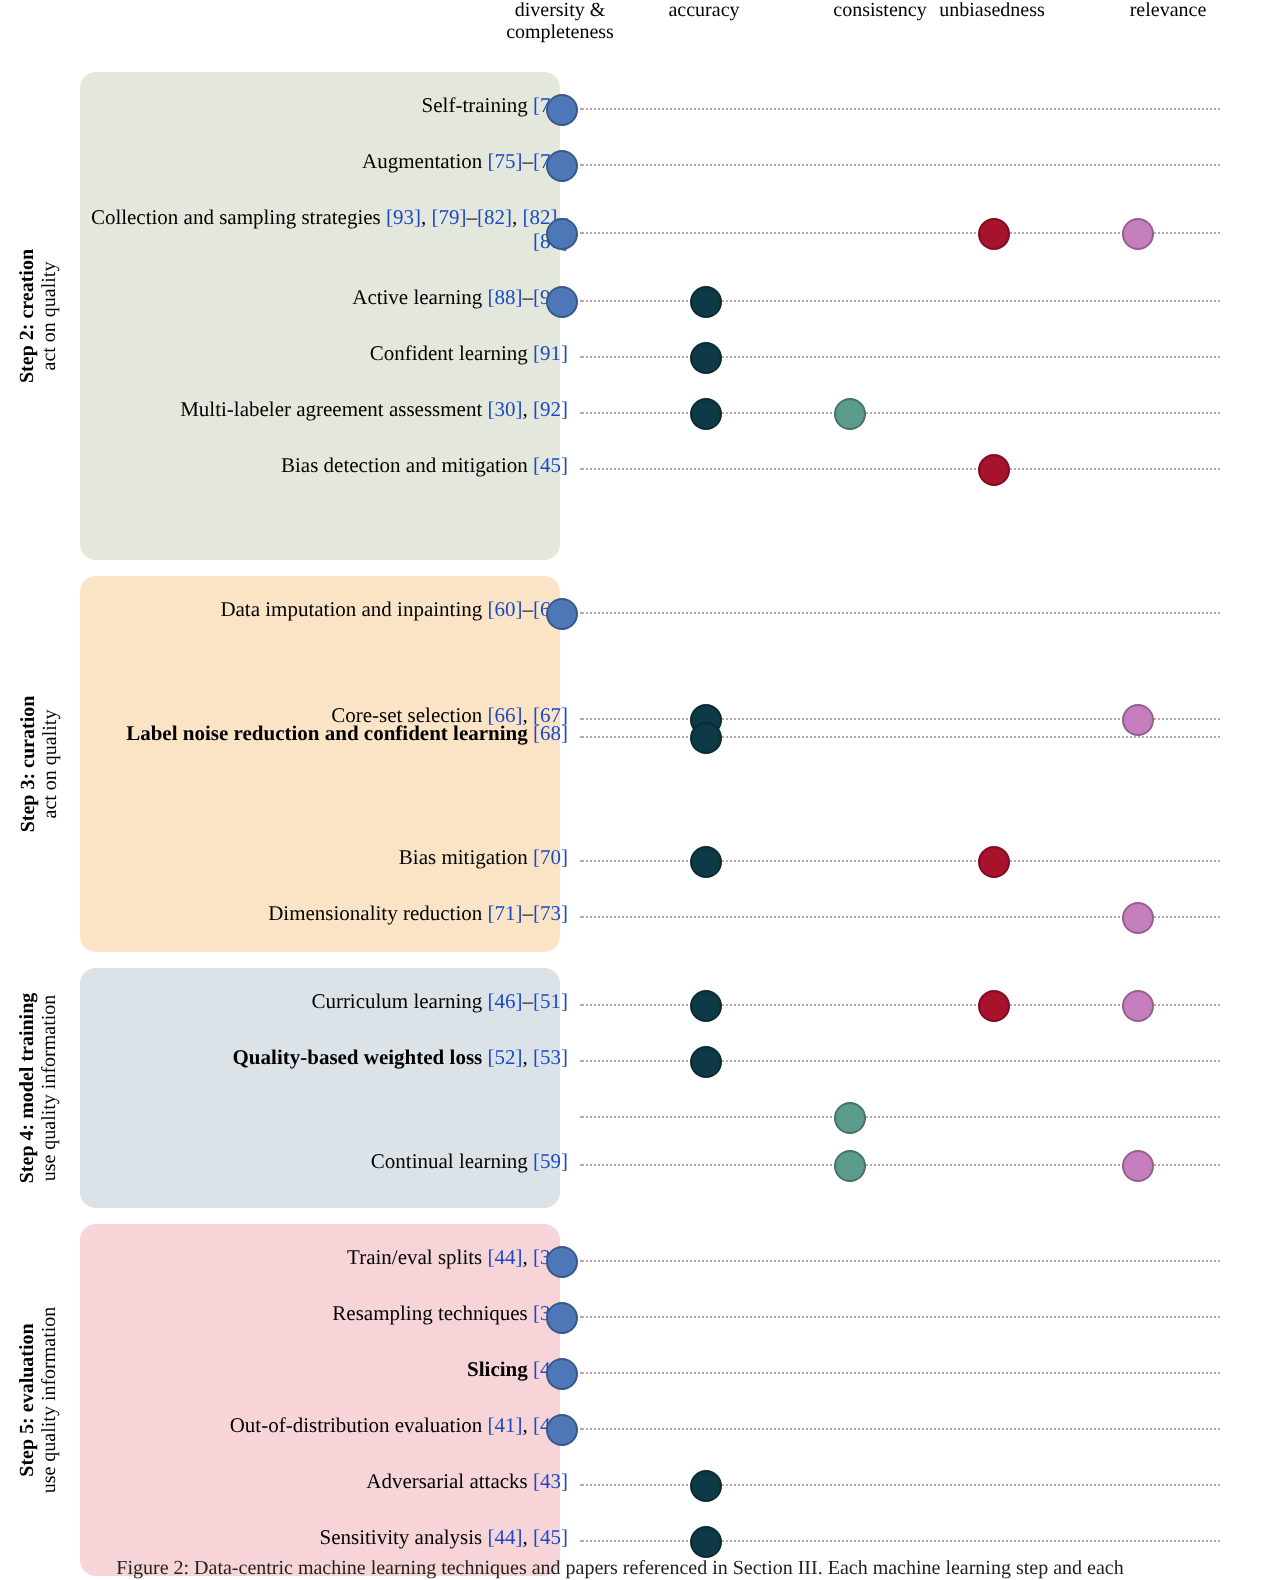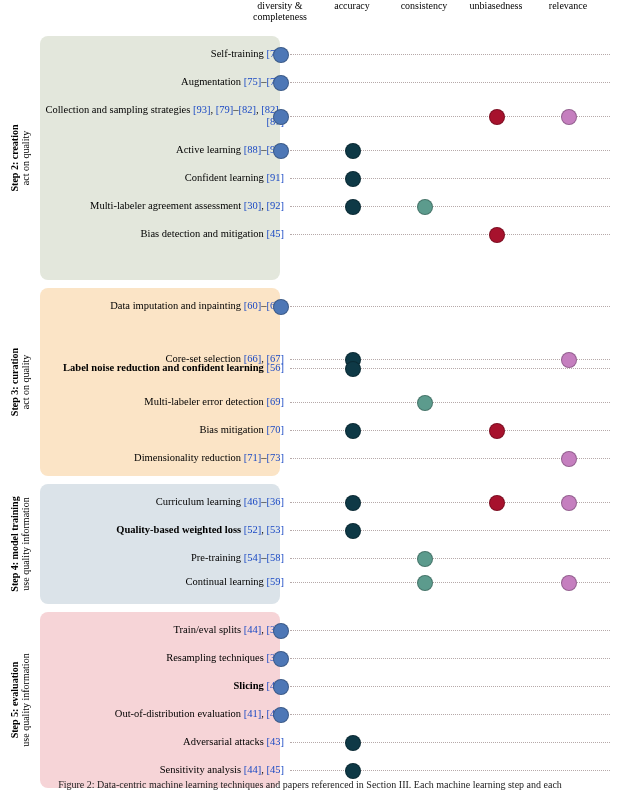--- a/index.html
+++ b/index.html
@@ -150,23 +150,23 @@
   }
 </style>
 </head>
 <body>
 
 <div class="chart">
 
   <div class="colhdr">
     <div class="col c1" style="left:0px">diversity &amp;<br>completeness</div>
     <div class="col c2" style="left:72px">accuracy</div>
-    <div class="col c3" style="left:144px">consistency</div>
+    <div class="col c3" style="left:160px">consistency</div>
     <div class="col c4" style="left:216px">unbiasedness</div>
-    <div class="col c5" style="left:288px">relevance</div>
+    <div class="col c5" style="left:304px">relevance</div>
   </div>
 
   <div class="plot" id="plot">
       <div class="group grp2" style="top: 4px; height: 244px;">
         <div class="bg"></div>
         <div class="vlabel">
           <div class="text">
             <span class="title">Step 2: creation</span>
             <span class="sub">act on quality</span>
           </div>
@@ -242,31 +242,24 @@
         </div>
         <div class="row" style="top: 32px; height: 28px; margin-top: 25px;">
           <div class="rowlabel">Core-set selection <a class="ref">[66]</a>, <a class="ref">[67]</a></div>
           <div class="guide"></div>
           <div class="dots">
             <div class="dot d-acc" style="left: 318px;"></div>
             <div class="dot d-rel" style="left: 534px;"></div>
           </div>
         </div>
         <div class="row tall" style="top: 60px; height: 40px;">
-          <div class="rowlabel"><span class="bold">Label noise reduction and confident learning </span><a class="ref">[56]</a></div>
-          <div class="guide"></div>
-          <div class="dots">
-            <div class="dot d-acc" style="left: 318px;"></div>
-          </div>
-        </div>
-        <div class="row" style="top: 100px; height: 28px;">
-          <div class="rowlabel">Multi-labeler error detection <a class="ref">[69]</a></div>
-          <div class="guide"></div>
-          <div class="dots">
-            <div class="dot d-con" style="left: 390px;"></div>
+          <div class="rowlabel"><span class="bold">Label noise reduction and confident learning </span><a class="ref">[68]</a></div>
+          <div class="guide"></div>
+          <div class="dots">
+            <div class="dot d-acc" style="left: 318px;"></div>
           </div>
         </div>
         <div class="row" style="top: 128px; height: 28px;">
           <div class="rowlabel">Bias mitigation <a class="ref">[70]</a></div>
           <div class="guide"></div>
           <div class="dots">
             <div class="dot d-acc" style="left: 318px;"></div>
             <div class="dot d-unb" style="left: 462px;"></div>
           </div>
         </div>
@@ -280,37 +273,36 @@
       </div>
       <div class="group grp4" style="top: 452px; height: 120px;">
         <div class="bg"></div>
         <div class="vlabel">
           <div class="text">
             <span class="title">Step 4: model training</span>
             <span class="sub">use quality information</span>
           </div>
         </div>
         <div class="row" style="top: 4px; height: 28px;">
-          <div class="rowlabel">Curriculum learning <a class="ref">[46]</a>–<a class="ref">[36]</a></div>
+          <div class="rowlabel">Curriculum learning <a class="ref">[46]</a>–<a class="ref">[51]</a></div>
           <div class="guide"></div>
           <div class="dots">
             <div class="dot d-acc" style="left: 318px;"></div>
             <div class="dot d-unb" style="left: 462px;"></div>
             <div class="dot d-rel" style="left: 534px;"></div>
           </div>
         </div>
         <div class="row" style="top: 32px; height: 28px;">
           <div class="rowlabel"><span class="bold">Quality-based weighted loss </span><a class="ref">[52]</a>, <a class="ref">[53]</a></div>
           <div class="guide"></div>
           <div class="dots">
             <div class="dot d-acc" style="left: 318px;"></div>
           </div>
         </div>
         <div class="row" style="top: 60px; height: 28px;">
-          <div class="rowlabel">Pre-training <a class="ref">[54]</a>–<a class="ref">[58]</a></div>
           <div class="guide"></div>
           <div class="dots">
             <div class="dot d-con" style="left: 390px;"></div>
           </div>
         </div>
         <div class="row" style="top: 84px; height: 28px;">
           <div class="rowlabel">Continual learning <a class="ref">[59]</a></div>
           <div class="guide"></div>
           <div class="dots">
             <div class="dot d-con" style="left: 390px;"></div>

